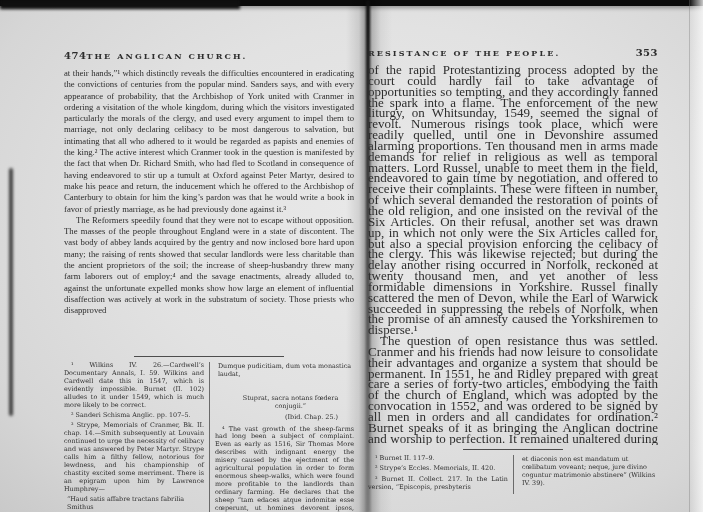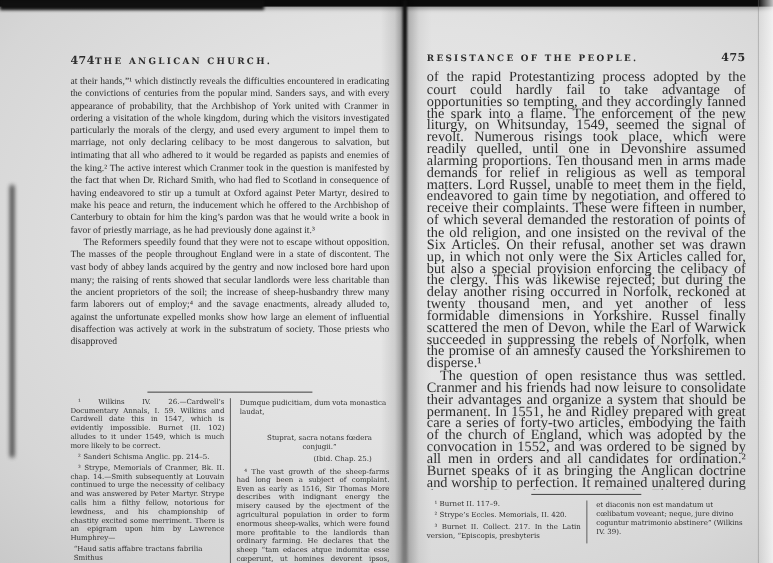--- a/index.html
+++ b/index.html
@@ -23,21 +23,21 @@
   .left-streak { position:absolute; left:9px; top:168px; width:4px; height:248px;
     background:#1b1b1b; filter:blur(1.7px); opacity:0.8; border-radius:2px; }
   .right-edge-light { position:absolute; right:0; top:0; width:14px; height:512px;
     background:linear-gradient(to right, rgba(255,255,255,0), rgba(248,248,248,0.8)); }
   .right-edge-line { position:absolute; right:13px; top:0; width:1px; height:512px;
     background:rgba(110,110,110,0.35); }
 
   
   .page { position:absolute; }
   .page-left  { left:64px;  top:50px; width:290px; }
-  .page-right { left:388px; top:47px; width:290px; }
+  .page-right { left:368px; top:47px; width:290px; }
 
   .page-head { display:flex; align-items:baseline; margin-bottom:7px; }
   .head-num { font-size:10px; font-weight:bold; letter-spacing:0.5px; }
   .head-title { flex:1; text-align:left; font-size:8px; font-weight:bold;
                 letter-spacing:2.1px; }
 
   .body-text { font-size:8.7px; line-height:11.3px; text-align:justify; overflow:hidden;font-family:Liberation Serif, serif; }
   .page-left  .body-text { height:284px; }
   .page-right .body-text { height:380px; font-size:13px; line-height:10.85px; }
   .body-text p { margin:0; }
@@ -74,38 +74,38 @@
       <span class="head-title">THE ANGLICAN CHURCH.</span>
     </div>
     <div class="body-text">
       <p>at their hands,”¹ which distinctly reveals the difficulties encountered in eradicating the convictions of centuries from the popular mind. Sanders says, and with every appearance of probability, that the Archbishop of York united with Cranmer in ordering a visitation of the whole kingdom, during which the visitors investigated particularly the morals of the clergy, and used every argument to impel them to marriage, not only declaring celibacy to be most dangerous to salvation, but intimating that all who adhered to it would be regarded as papists and enemies of the king.² The active interest which Cranmer took in the question is manifested by the fact that when Dr. Richard Smith, who had fled to Scotland in consequence of having endeavored to stir up a tumult at Oxford against Peter Martyr, desired to make his peace and return, the inducement which he offered to the Archbishop of Canterbury to obtain for him the king’s pardon was that he would write a book in favor of priestly marriage, as he had previously done against it.³</p>
       <p class="indent">The Reformers speedily found that they were not to escape without opposition.  The masses of the people throughout England were in a state of discontent.  The vast body of abbey lands acquired by the gentry and now inclosed bore hard upon many; the raising of rents showed that secular landlords were less charitable than the ancient proprietors of the soil; the increase of sheep-husbandry threw many farm laborers out of employ;⁴ and the savage enactments, already alluded to, against the unfortunate expelled monks show how large an element of influential disaffection was actively at work in the substratum of society.  Those priests who disapproved</p>
     </div>
     <hr class="fn-rule">
     <div class="footnotes">
       <div class="fn-col">
         <p>¹ Wilkins IV. 26.—Cardwell’s Documentary Annals, I. 59.  Wilkins and Cardwell date this in 1547, which is evidently impossible.  Burnet (II. 102) alludes to it under 1549, which is much more likely to be correct.</p>
-        <p>² Sanderi Schisma Anglic. pp. 214–5.</p>
+        <p>² Sanderi Schisma Anglic. pp. 107–5.</p>
         <p>³ Strype, Memorials of Cranmer, Bk. II. chap. 14.—Smith subsequently at Louvain continued to urge the necessity of celibacy and was answered by Peter Martyr.  Strype calls him a filthy fellow, notorious for lewdness, and his championship of chastity excited some merriment.  There is an epigram upon him by Lawrence Humphrey—</p>
         <p class="verse">“Haud satis affabre tractans fabrilia Smithus</p>
         <p class="verse2">Librum de vita cœlibe composuit</p>
       </div>
       <div class="fn-col">
         <p class="verse">Dumque pudicitiam, dum vota monastica laudat,</p>
         <p class="verse2">Stuprat, sacra notans fœdera conjugii.”</p>
         <p class="ibid">(Ibid. Chap. 25.)</p>
         <p>⁴ The vast growth of the sheep-farms had long been a subject of complaint. Even as early as 1516, Sir Thomas More describes with indignant energy the misery caused by the ejectment of the agricultural population in order to form enormous sheep-walks, which were found more profitable to the landlords than ordinary farming.  He declares that the sheep “tam edaces atque indomitæ esse cœperunt, ut homines devorent ipsos, agros, domos, oppida vastent ac depopulentur.”—Utopia, Lib. I.</p>
       </div>
     </div>
   </div>
 
   <div class="page page-right">
     <div class="page-head">
       <span class="head-title">RESISTANCE OF THE PEOPLE.</span>
-      <span class="head-num">475</span>
+      <span class="head-num">353</span>
     </div>
     <div class="body-text">
       <p>of the rapid Protestantizing process adopted by the court could hardly fail to take advantage of opportunities so tempting, and they accordingly fanned the spark into a flame.  The enforcement of the new liturgy, on Whitsunday, 1549, seemed the signal of revolt. Numerous risings took place, which were readily quelled, until one in Devonshire assumed alarming proportions.  Ten thousand men in arms made demands for relief in religious as well as temporal matters.  Lord Russel, unable to meet them in the field, endeavored to gain time by negotiation, and offered to receive their complaints. These were fifteen in number, of which several demanded the restoration of points of the old religion, and one insisted on the revival of the Six Articles.  On their refusal, another set was drawn up, in which not only were the Six Articles called for, but also a special provision enforcing the celibacy of the clergy.  This was likewise rejected; but during the delay another rising occurred in Norfolk, reckoned at twenty thousand men, and yet another of less formidable dimensions in Yorkshire.  Russel finally scattered the men of Devon, while the Earl of Warwick succeeded in suppressing the rebels of Norfolk, when the promise of an amnesty caused the Yorkshiremen to disperse.¹</p>
       <p class="indent">The question of open resistance thus was settled.  Cranmer and his friends had now leisure to consolidate their advantages and organize a system that should be permanent.  In 1551, he and Ridley prepared with great care a series of forty-two articles, embodying the faith of the church of England, which was adopted by the convocation in 1552, and was ordered to be signed by all men in orders and all candidates for ordination.²  Burnet speaks of it as bringing the Anglican doctrine and worship to perfection.  It remained unaltered during the rest of Edward’s reign, and under Elizabeth it was only modified verbally in the recension which resulted in the famous Thirty-nine Articles—the foundation stone of the Episcopalian edifice.  Of these forty-two articles, the thirty-first declared that “Bishops, priests, and deacons are not commanded by God’s law to vow the estate of a single life or to abstain from marriage.”³</p>
     </div>
     <hr class="fn-rule">
     <div class="footnotes">
       <div class="fn-col">
         <p>¹ Burnet II. 117–9.</p>
         <p>² Strype’s Eccles. Memorials, II. 420.</p>

